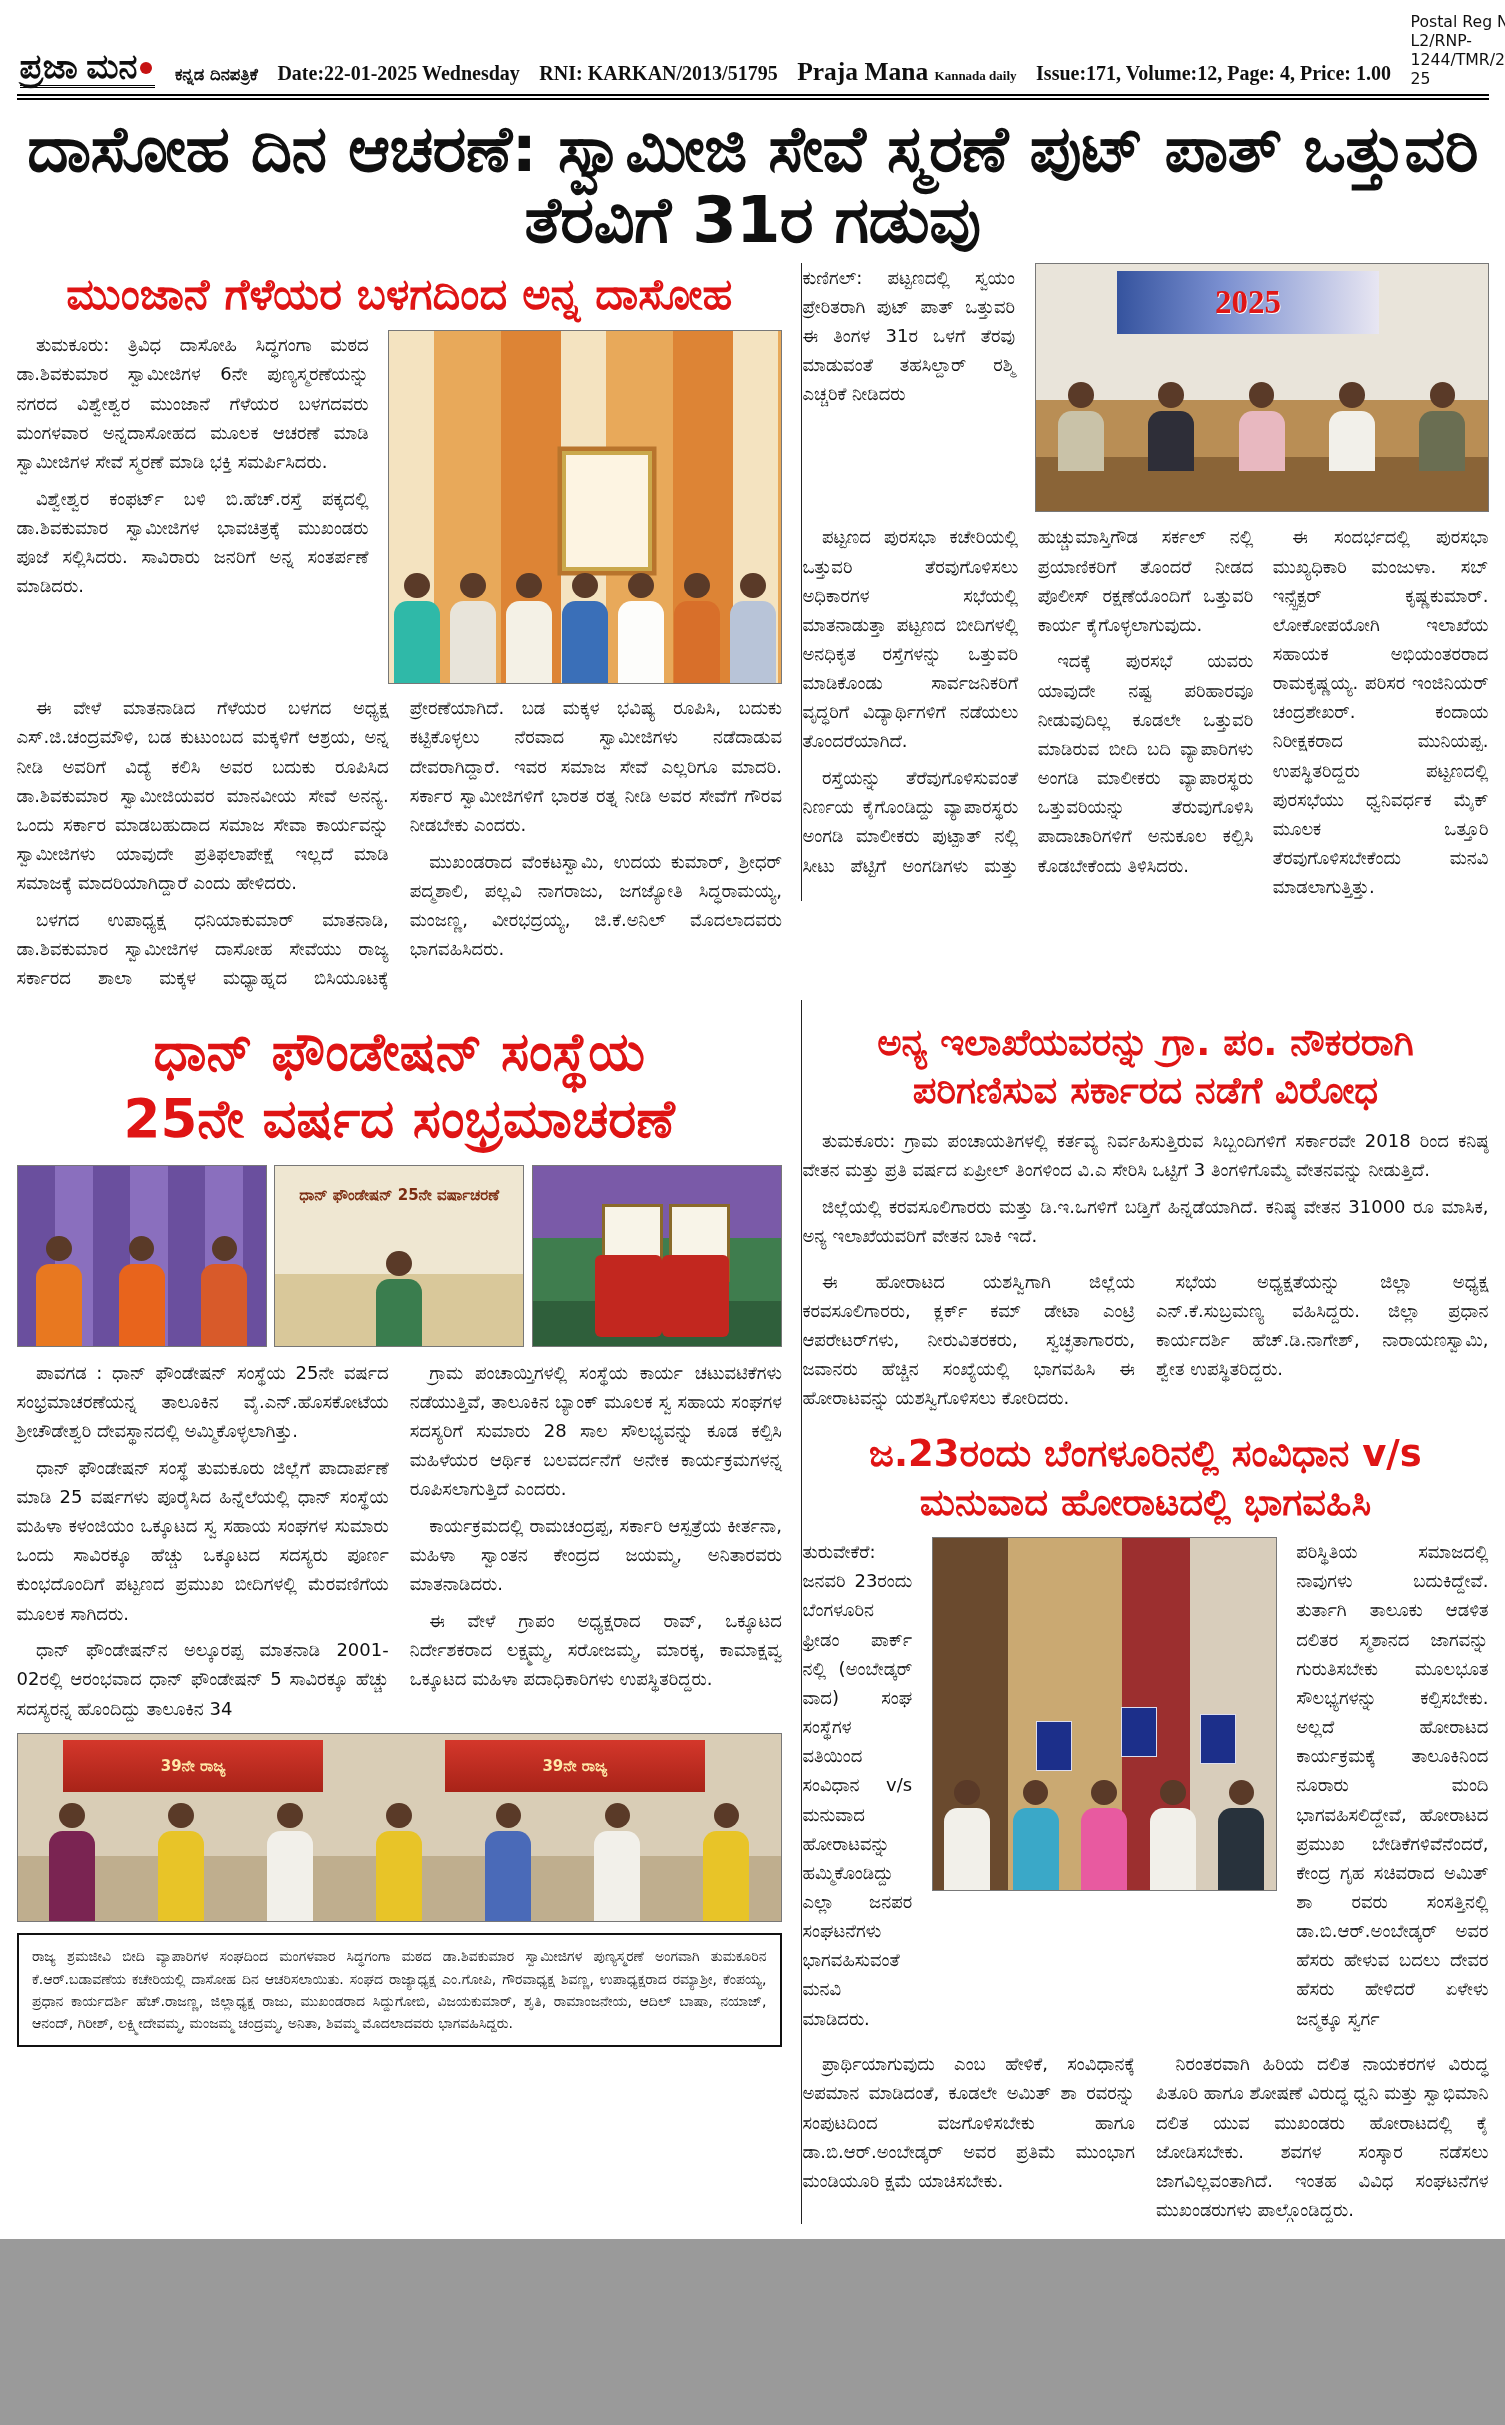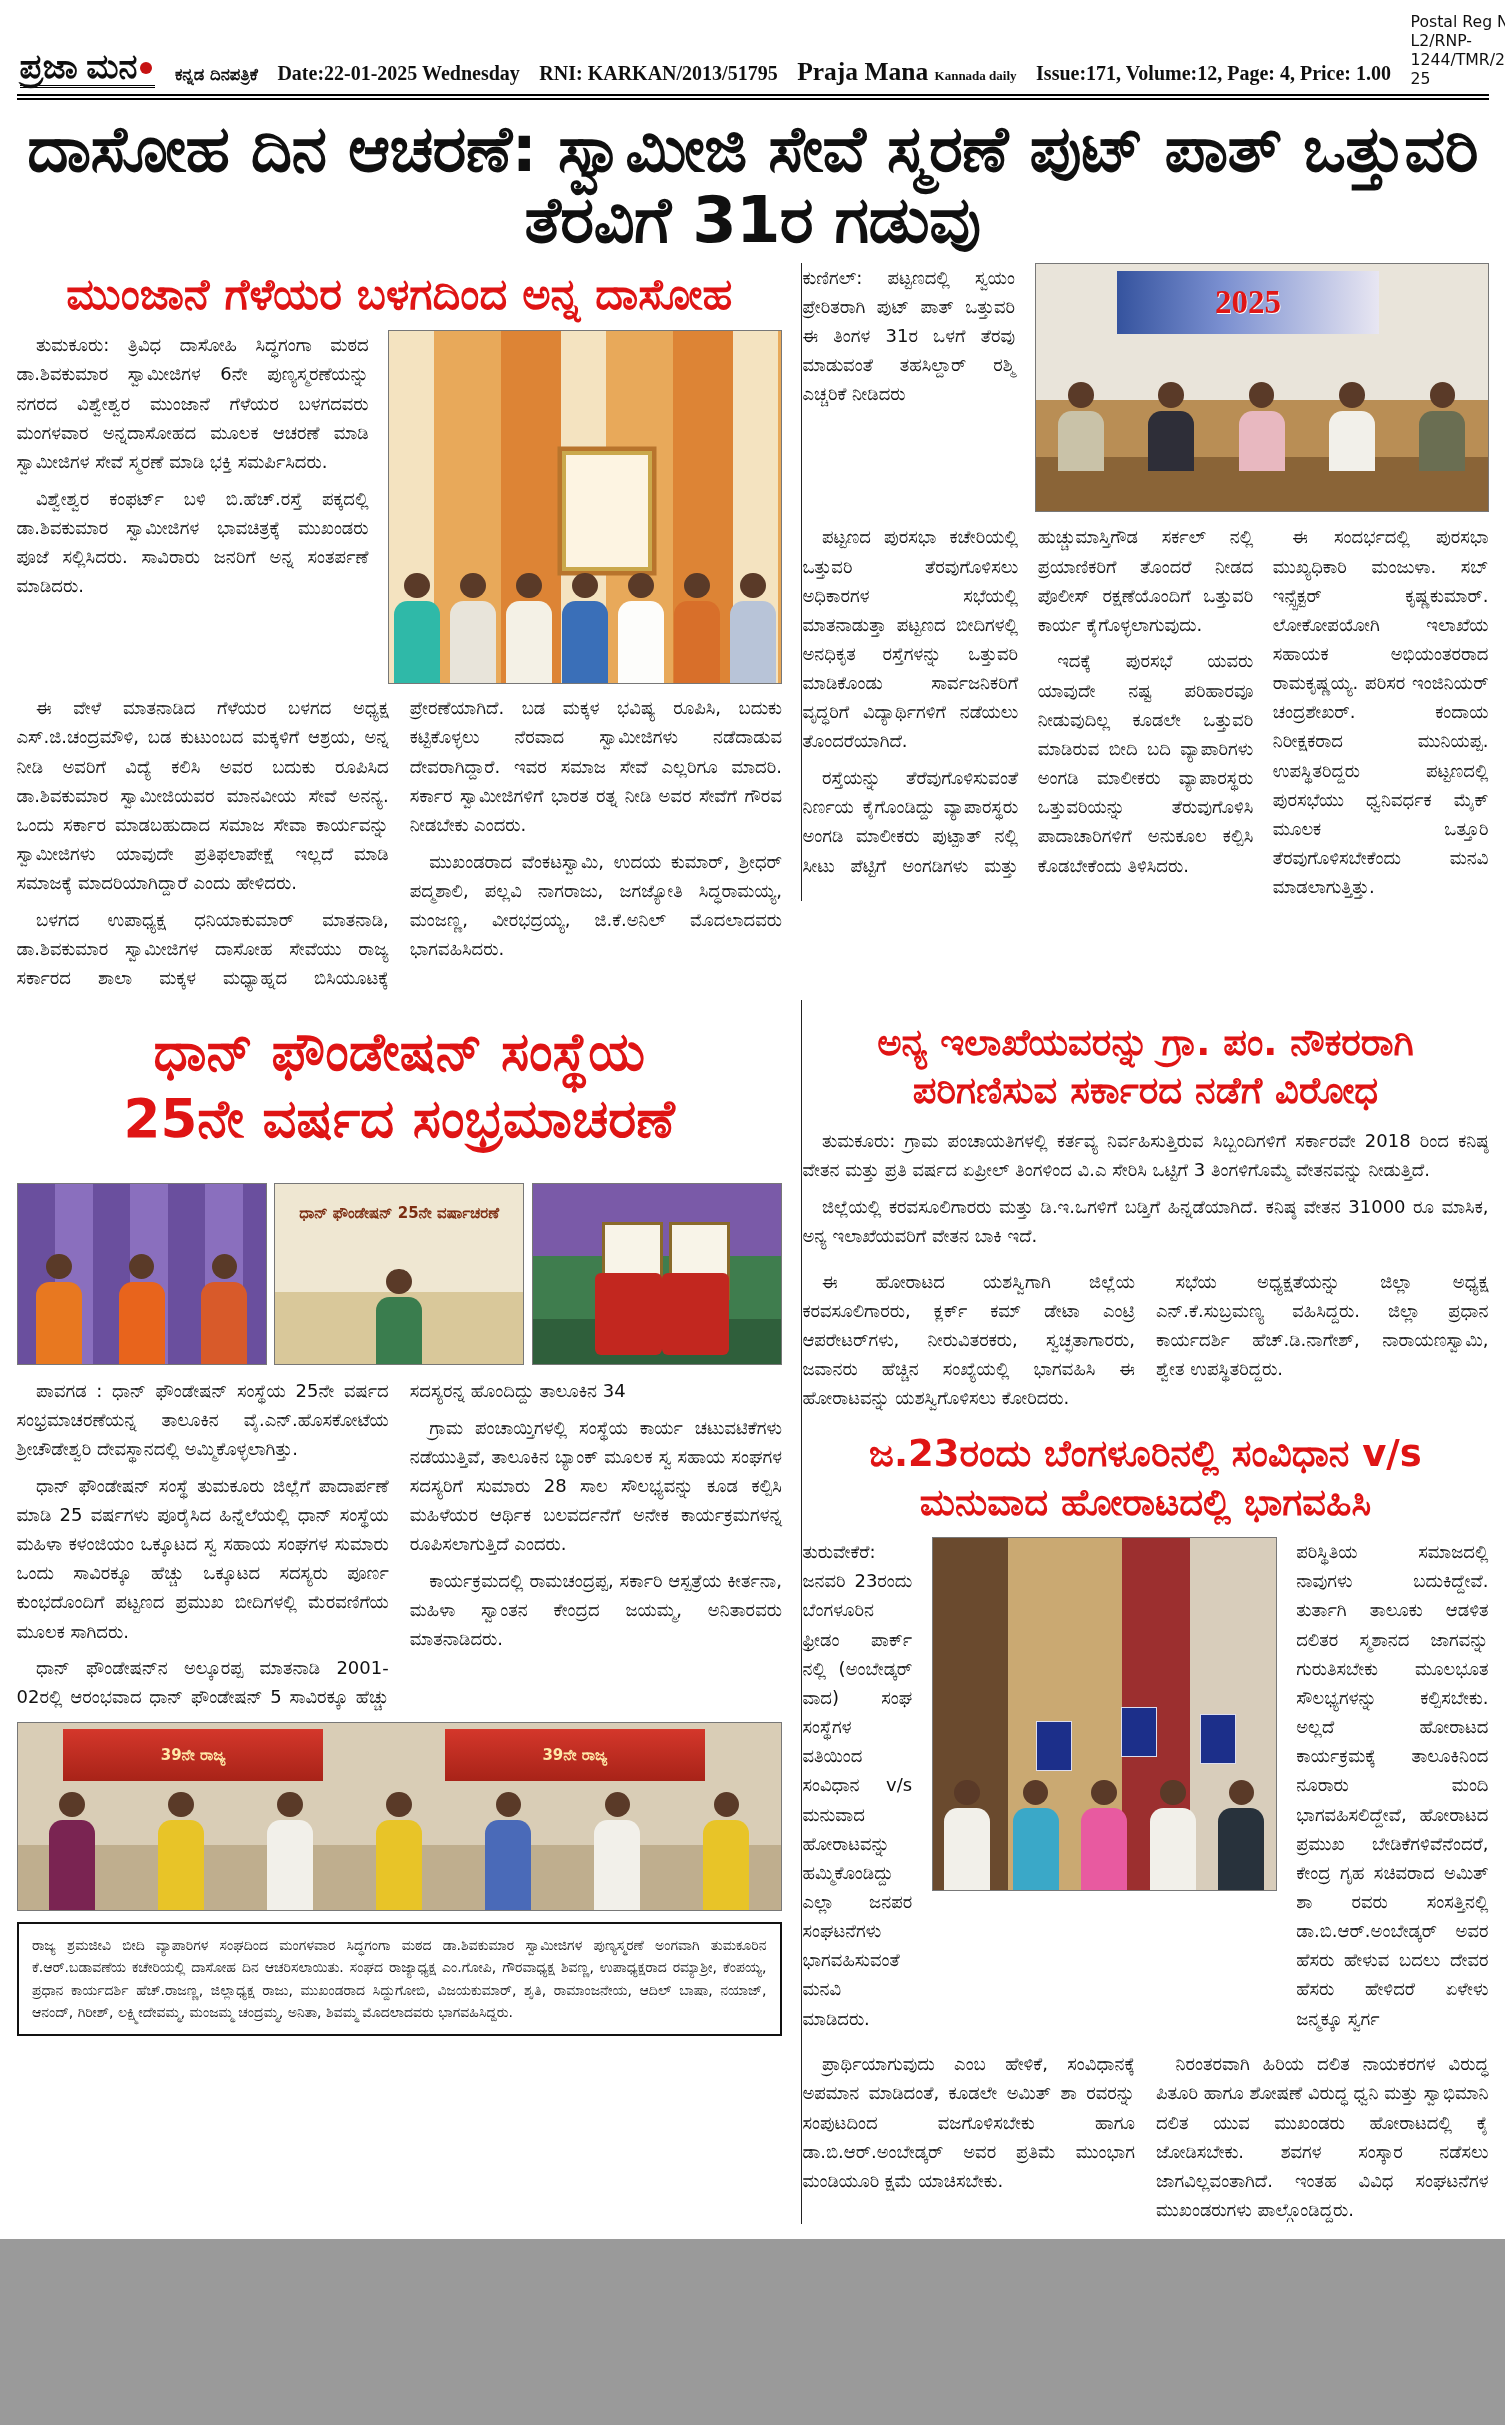--- a/index.html
+++ b/index.html
@@ -41,21 +41,21 @@
   .photo1{height:352px; flex:1; background:
     repeating-linear-gradient(90deg,#f4e3c0 0 45px,#e8a95a 45px 112px,#dd8435 112px 172px);}
   .photo1 .garland{position:absolute; left:44%; top:34%; width:82px; height:112px; background:#fdf4e2; border:4.5px solid #caa84c; box-shadow:0 0 0 4.5px #b8742c;}
   
   .photo2{height:247px; flex:1; background:linear-gradient(180deg,#e9e4da 0 55%,#b98e55 55% 78%,#8a6437 78% 100%);}
   .photo2 .banner{position:absolute; top:7.5px; left:18%; width:58%; height:63px; background:linear-gradient(90deg,#35539e,#7a8fd0 40%,#e8e6f2);
     display:flex; align-items:center; justify-content:center;}
   .photo2 .banner span{color:#e01616; font-size:33px; font-weight:900; font-family:"Liberation Serif", serif; text-shadow:0.7px 0.7px 0 #fff;}
   
   .dstrip{display:flex; gap:7.5px; margin-bottom:10.5px;}
-  .dstrip .ph{height:180px; flex:1;margin-top:18px;}
+  .dstrip .ph{height:180px; flex:1;}
   .dphoto1{background:repeating-linear-gradient(90deg,#6a4f9e 0 37px,#8a6fbe 37px 75px),#6a4f9e;}
   .dphoto2{background:linear-gradient(180deg,#efe7d2 0 60%,#d9c89a 60%);}
   .dphoto3{background:linear-gradient(180deg,#7a5aa8 0 40%,#3f7d4e 40% 75%,#2f5f3b 75%);}
   .dphoto2 .bannertxt{position:absolute; top:19.5px; left:8%; right:8%; color:#7c2d12; font-size:15px; font-weight:bold; text-align:center;}
   .redchair{position:absolute; bottom:9px; width:67px; height:82px; background:#c2271f; border-radius:6px;}
   .portrait{position:absolute; bottom:64px; width:55px; height:72px; background:#f8f4e8; border:3.7px solid #8a6a2a;}
   
   .gphoto{height:187px; background:linear-gradient(180deg,#d9cdb6 0 65%,#bfae8e 65%);}
   .gphoto .ban{position:absolute; top:6px; height:52px; width:34%; background:linear-gradient(180deg,#d4372b,#a82318); color:#ffe9a8; font-size:15px; font-weight:bold; display:flex;align-items:center;justify-content:center;}
   
@@ -219,20 +219,21 @@
           <div class="redchair" style="left:25%;"></div>
           <div class="redchair" style="left:52%;"></div>
         </div>
       </div>
       <div class="btxt cols2">
         <p>ಪಾವಗಡ : ಧಾನ್ ಫೌಂಡೇಷನ್ ಸಂಸ್ಥೆಯ 25ನೇ ವರ್ಷದ ಸಂಭ್ರಮಾಚರಣೆಯನ್ನ ತಾಲೂಕಿನ ವೈ.ಎನ್.ಹೊಸಕೋಟೆಯ ಶ್ರೀಚೌಡೇಶ್ವರಿ ದೇವಸ್ಥಾನದಲ್ಲಿ ಅಮ್ಮಿಕೊಳ್ಳಲಾಗಿತ್ತು.</p>
         <p>ಧಾನ್ ಫೌಂಡೇಷನ್ ಸಂಸ್ಥೆ ತುಮಕೂರು ಜಿಲ್ಲೆಗೆ ಪಾದಾರ್ಪಣೆ ಮಾಡಿ 25 ವರ್ಷಗಳು ಪೂರೈಸಿದ ಹಿನ್ನೆಲೆಯಲ್ಲಿ ಧಾನ್ ಸಂಸ್ಥೆಯ ಮಹಿಳಾ ಕಳಂಜಿಯಂ ಒಕ್ಕೂಟದ ಸ್ವ ಸಹಾಯ ಸಂಘಗಳ ಸುಮಾರು ಒಂದು ಸಾವಿರಕ್ಕೂ ಹೆಚ್ಚು ಒಕ್ಕೂಟದ ಸದಸ್ಯರು ಪೂರ್ಣ ಕುಂಭದೊಂದಿಗೆ ಪಟ್ಟಣದ ಪ್ರಮುಖ ಬೀದಿಗಳಲ್ಲಿ ಮೆರವಣಿಗೆಯ ಮೂಲಕ ಸಾಗಿದರು.</p>
         <p>ಧಾನ್ ಫೌಂಡೇಷನ್‌ನ ಅಲ್ಕೂರಪ್ಪ ಮಾತನಾಡಿ 2001-02ರಲ್ಲಿ ಆರಂಭವಾದ ಧಾನ್ ಫೌಂಡೇಷನ್ 5 ಸಾವಿರಕ್ಕೂ ಹೆಚ್ಚು ಸದಸ್ಯರನ್ನ ಹೊಂದಿದ್ದು ತಾಲೂಕಿನ 34</p>
         <p>ಗ್ರಾಮ ಪಂಚಾಯ್ತಿಗಳಲ್ಲಿ ಸಂಸ್ಥೆಯ ಕಾರ್ಯ ಚಟುವಟಿಕೆಗಳು ನಡೆಯುತ್ತಿವೆ, ತಾಲೂಕಿನ ಬ್ಯಾಂಕ್ ಮೂಲಕ ಸ್ವ ಸಹಾಯ ಸಂಘಗಳ ಸದಸ್ಯರಿಗೆ ಸುಮಾರು 28 ಸಾಲ ಸೌಲಭ್ಯವನ್ನು ಕೂಡ ಕಲ್ಪಿಸಿ ಮಹಿಳೆಯರ ಆರ್ಥಿಕ ಬಲವರ್ದನೆಗೆ ಅನೇಕ ಕಾರ್ಯಕ್ರಮಗಳನ್ನ ರೂಪಿಸಲಾಗುತ್ತಿದೆ ಎಂದರು.</p>
         <p>ಕಾರ್ಯಕ್ರಮದಲ್ಲಿ ರಾಮಚಂದ್ರಪ್ಪ, ಸರ್ಕಾರಿ ಆಸ್ಪತ್ರೆಯ ಕೀರ್ತನಾ, ಮಹಿಳಾ ಸ್ವಾಂತನ ಕೇಂದ್ರದ ಜಯಮ್ಮ, ಅನಿತಾರವರು ಮಾತನಾಡಿದರು.</p>
+        <p>ಈ ವೇಳೆ ಗ್ರಾಪಂ ಅಧ್ಯಕ್ಷರಾದ ರಾವ್, ಒಕ್ಕೂಟದ ನಿರ್ದೇಶಕರಾದ ಲಕ್ಷ್ಮಮ್ಮ, ಸರೋಜಮ್ಮ, ಮಾರಕ್ಕ, ಕಾಮಾಕ್ಷವ್ವ ಒಕ್ಕೂಟದ ಮಹಿಳಾ ಪದಾಧಿಕಾರಿಗಳು ಉಪಸ್ಥಿತರಿದ್ದರು.</p>
       </div>
       <div class="ph gphoto" style="margin-top:10.5px;">
         <div class="ban" style="left:6%;">
             <span>39ನೇ ರಾಜ್ಯ</span>
           </div>
         <div class="ban" style="left:56%;">
             <span>39ನೇ ರಾಜ್ಯ</span>
           </div>
         <div class="persons">
           <div class="person">

